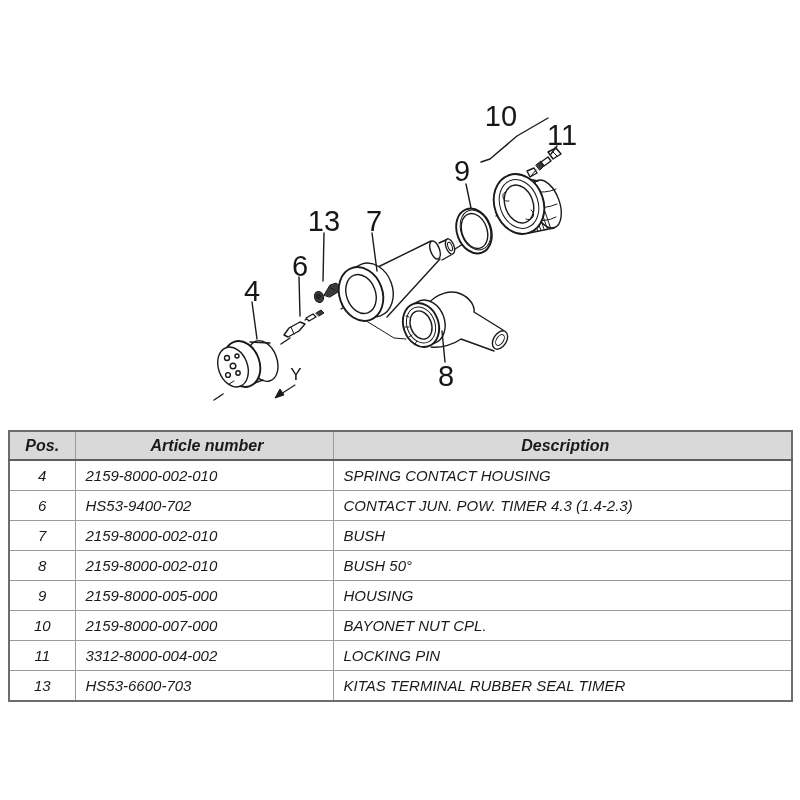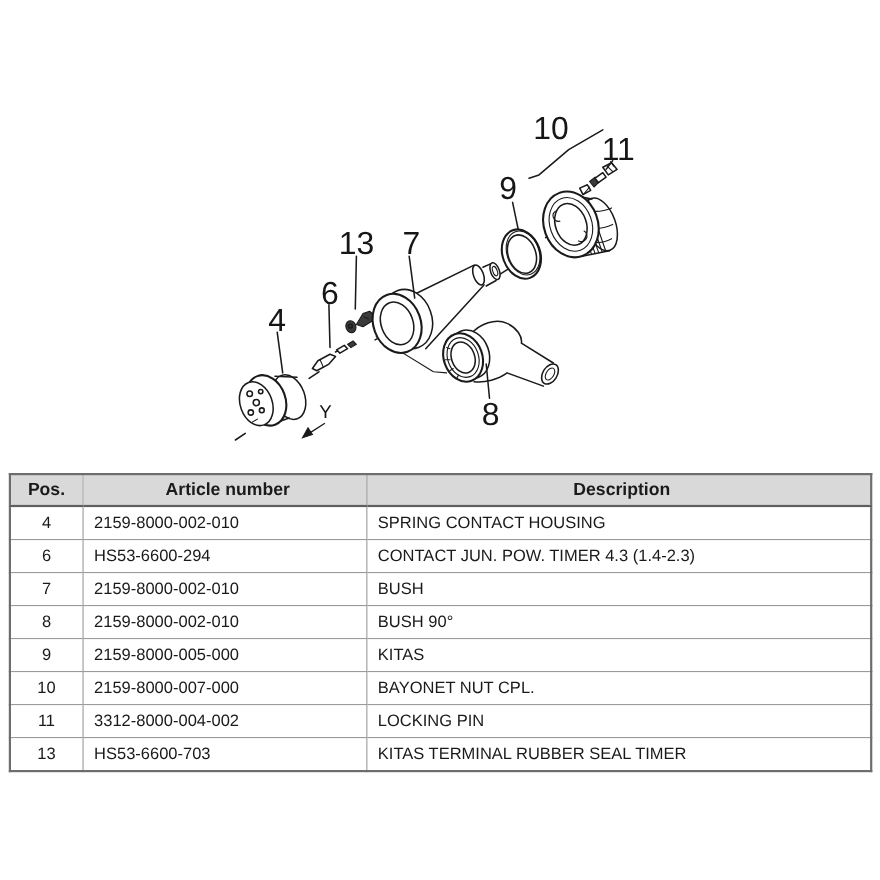--- a/index.html
+++ b/index.html
@@ -14,21 +14,21 @@
   .diagram-svg .thin{stroke-width:1;}
   .diagram-svg .leader{stroke-width:1.15;}
   .diagram-svg text{stroke:none;fill:#161616;font-family:"Liberation Sans",sans-serif;
      font-size:29px;text-anchor:middle;}
   .diagram-svg text.small{font-size:17px;}
   .diagram-svg .arrowhead{fill:#1a1a1a;stroke:#1a1a1a;stroke-width:1;}
 
   table.parts-table{position:absolute;left:8px;top:430px;width:785px;border-collapse:collapse;
      table-layout:fixed;border:2px solid #6d6d6d;font-size:15px;}
   .parts-table th,.parts-table td{border:1px solid #9b9b9b;height:29px;padding:0 4px 0 10px;
-     vertical-align:middle;white-space:nowrap;overflow:hidden;}
+     vertical-align:middle;white-space:nowrap;overflow:hidden;font-style:italic;}
   .parts-table thead th{background:#d9d9d9;text-align:center;font-weight:bold;font-size:16px;
      height:27px;border-bottom:2px solid #5f5f5f;}
   .parts-table .pos{text-align:center;padding:0;}
 </style>
 </head>
 <body>
 
 <div class="page">
 
   <svg class="diagram-svg" width="800" height="800" viewBox="0 0 800 800">
@@ -166,37 +166,37 @@
       </tr>
     </thead>
     <tbody>
       <tr>
         <td class="pos">4</td>
         <td>2159-8000-002-010</td>
         <td>SPRING CONTACT HOUSING</td>
       </tr>
       <tr>
         <td class="pos">6</td>
-        <td>HS53-6600-294</td>
+        <td>HS53-9400-702</td>
         <td>CONTACT JUN. POW. TIMER 4.3 (1.4-2.3)</td>
       </tr>
       <tr>
         <td class="pos">7</td>
         <td>2159-8000-002-010</td>
         <td>BUSH</td>
       </tr>
       <tr>
         <td class="pos">8</td>
         <td>2159-8000-002-010</td>
-        <td>BUSH 90°</td>
+        <td>BUSH 50°</td>
       </tr>
       <tr>
         <td class="pos">9</td>
         <td>2159-8000-005-000</td>
-        <td>KITAS</td>
+        <td>HOUSING</td>
       </tr>
       <tr>
         <td class="pos">10</td>
         <td>2159-8000-007-000</td>
         <td>BAYONET NUT CPL.</td>
       </tr>
       <tr>
         <td class="pos">11</td>
         <td>3312-8000-004-002</td>
         <td>LOCKING PIN</td>

